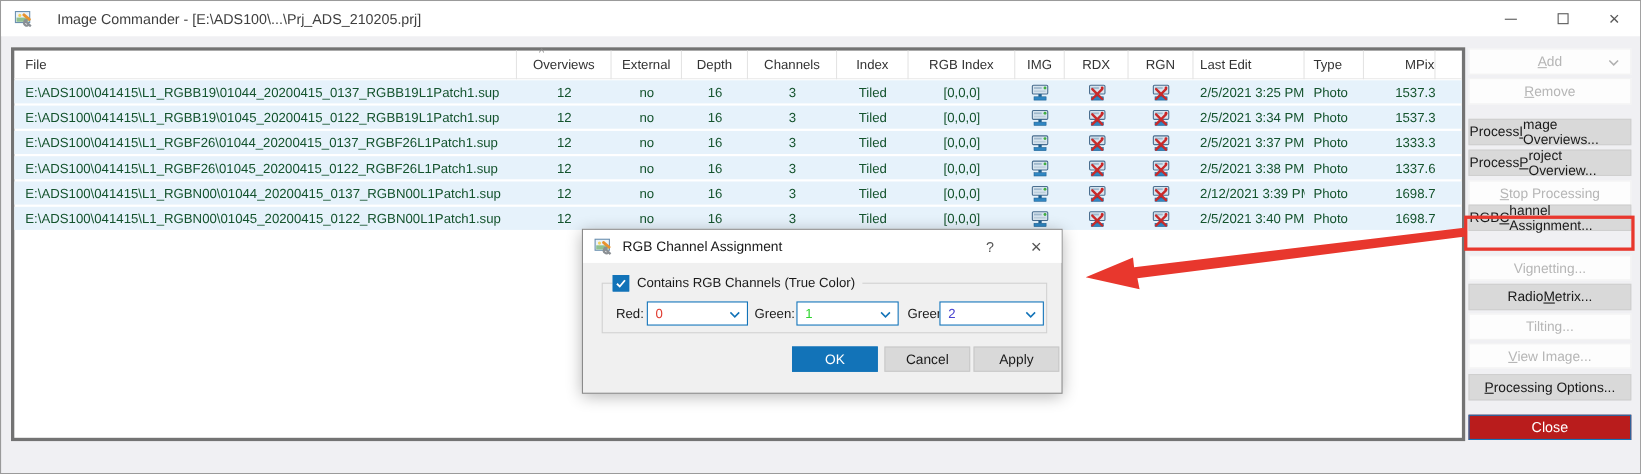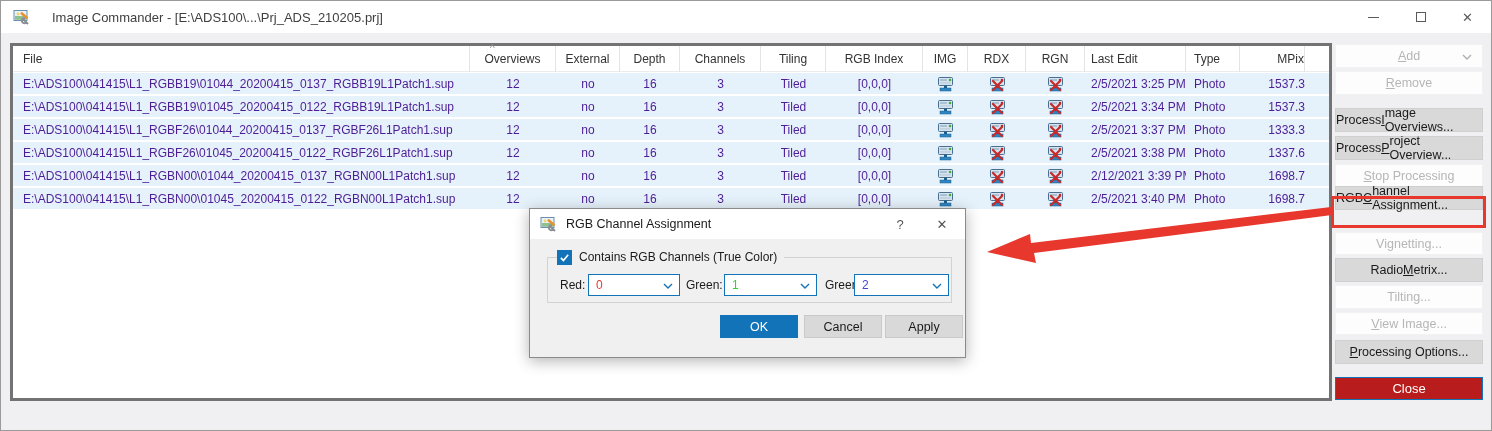--- a/index.html
+++ b/index.html
@@ -20,21 +20,21 @@
   .glyph-min { width:11px; border-top:1px solid #5a5a5a; display:block; }
   .glyph-max { width:10px; height:10px; border:1px solid #5a5a5a; display:block; }
   
   .table-panel {
     position:absolute; left:9px; top:42px; width:1322px; height:358px;
     background:#ffffff; border:3px solid #737373;
   }
   .thead { display:flex; height:26px; font-size:12px; color:#333; border-bottom:1px solid #ececec; }
   .hcell { display:flex; align-items:center; justify-content:center; border-right:1px solid #e4e4e4; height:26px; }
   .rows { position:absolute; left:0; top:27px; right:0; }
-  .trow { display:flex; height:21px; margin-bottom:2px; background:#e6f2fb; font-size:12px; color:#4c1d95; }
+  .trow { display:flex; height:21px; margin-bottom:2px; background:#e6f2fb; font-size:12px; color:#14532d; }
   .cell { display:flex; align-items:center; justify-content:center; overflow:hidden; white-space:nowrap; }
   .c-file { width:457px; justify-content:flex-start; padding-left:10px; }
   .c-ov   { width:86px; }
   .c-ext  { width:64px; }
   .c-dep  { width:60px; }
   .c-ch   { width:81px; }
   .c-til  { width:65px; }
   .c-rgb  { width:97px; }
   .c-img  { width:45px; }
   .c-rdx  { width:58px; }
@@ -125,21 +125,21 @@
     </div>
   </div>
 
   <div class="table-panel">
     <div class="thead">
       <div class="hcell c-file">File</div>
       <div class="hcell c-ov">Overviews</div>
       <div class="hcell c-ext">External</div>
       <div class="hcell c-dep">Depth</div>
       <div class="hcell c-ch">Channels</div>
-      <div class="hcell c-til">Tiling</div>
+      <div class="hcell c-til">Index</div>
       <div class="hcell c-rgb">RGB Index</div>
       <div class="hcell c-img">IMG</div>
       <div class="hcell c-rdx">RDX</div>
       <div class="hcell c-rgn">RGN</div>
       <div class="hcell c-le">Last Edit</div>
       <div class="hcell c-type">Type</div>
       <div class="hcell c-mpix">MPix</div>
       <div class="hcell c-fill"></div>
     </div>
     <div class="rows" id="table-rows">

